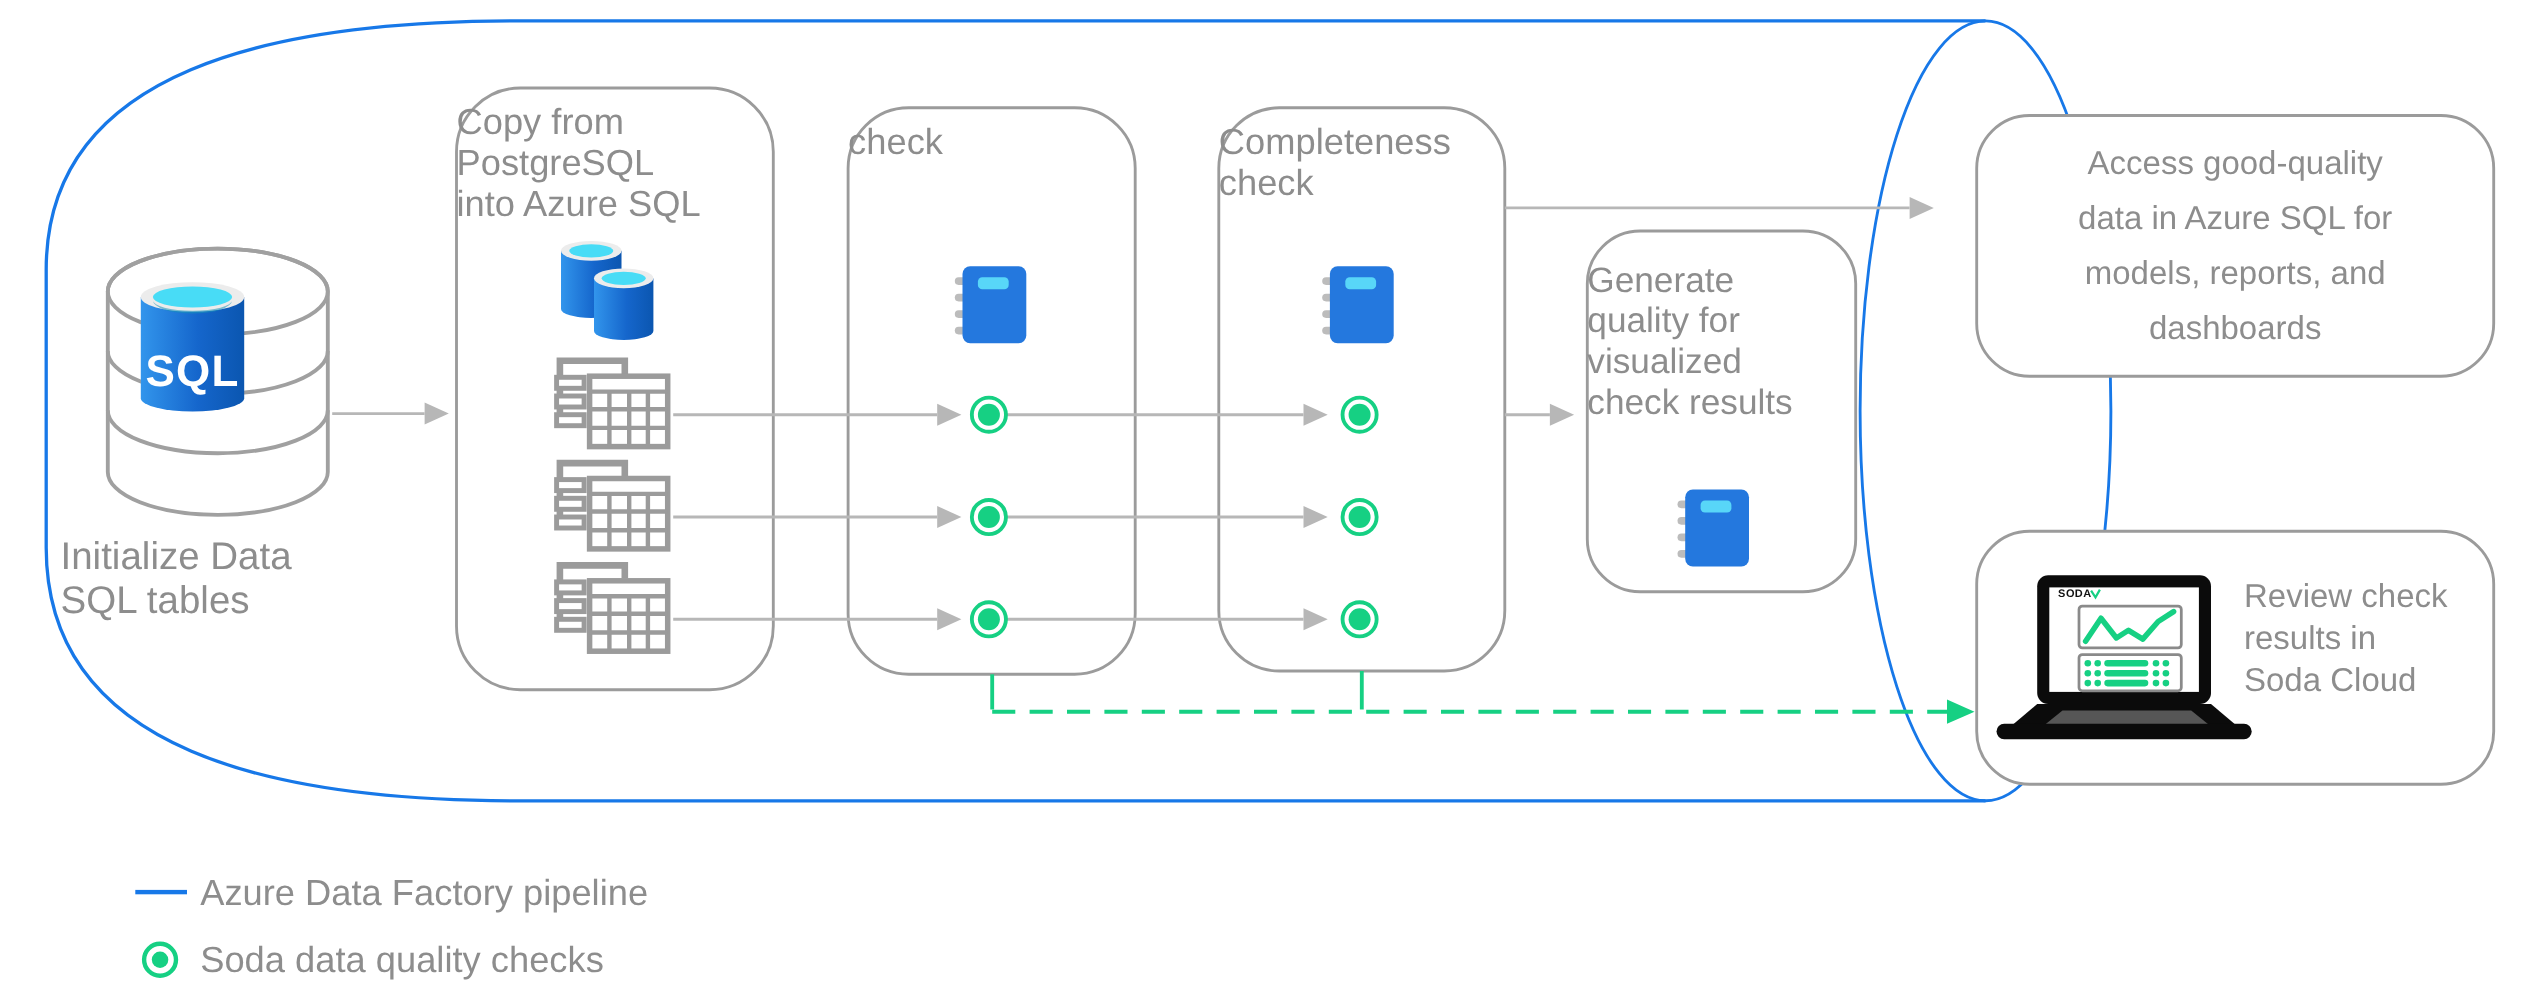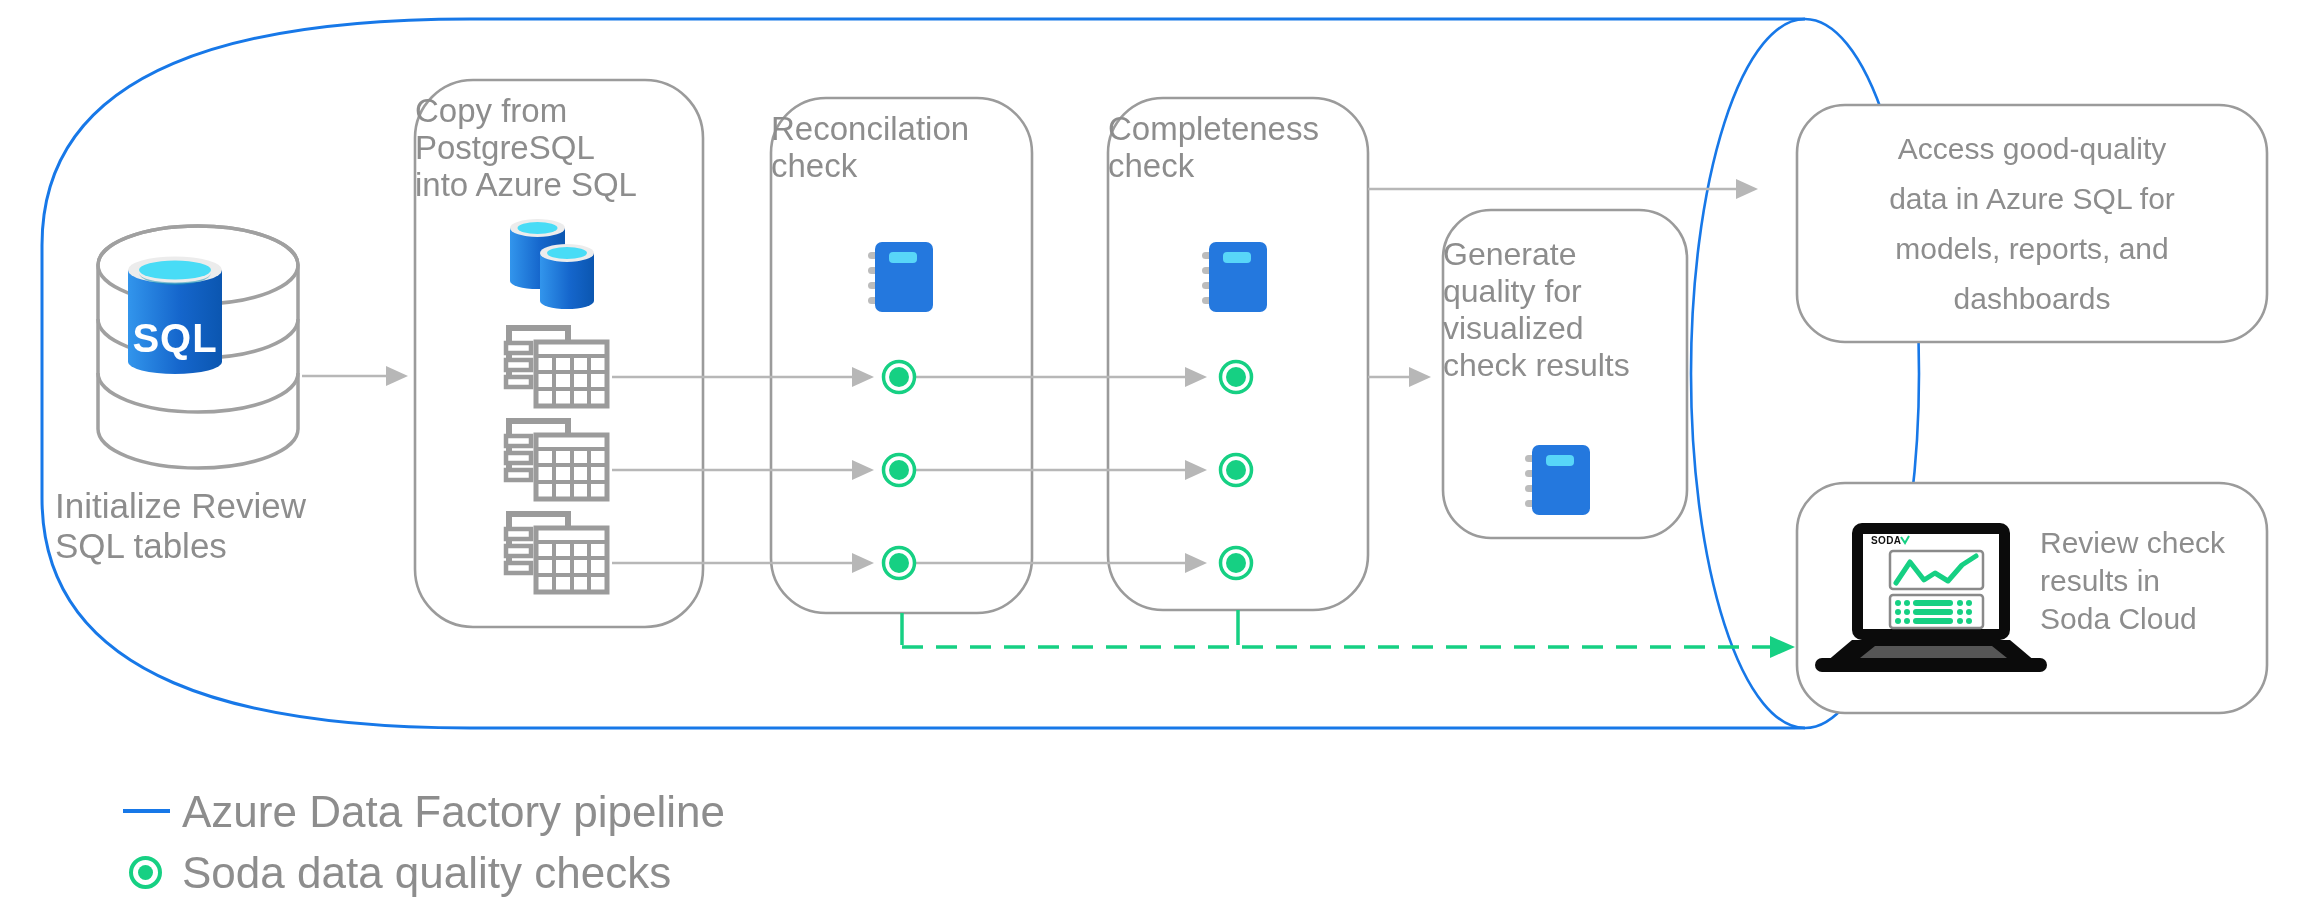--- a/index.html
+++ b/index.html
@@ -63,21 +63,21 @@
     position:absolute;left:1871px;top:535px;color:#111;font-size:10px;
     font-weight:800;letter-spacing:0.4px;
   }
   .access-box-text{
     position:absolute;left:1797px;top:105px;width:470px;height:237px;
     display:flex;flex-direction:column;align-items:center;justify-content:center;
   }
   .legend-line{position:absolute;left:123px;top:809px;width:47px;height:4px;background:var(--pipeline-blue);}
   .legend-dot{position:absolute;left:129px;top:856px;width:33px;height:33px;border:4px solid var(--soda-green);border-radius:50%;box-sizing:border-box;}
   .legend-dot-inner{position:absolute;left:5px;top:5px;width:15px;height:15px;border-radius:50%;background:var(--soda-green);}
-  .legend-label{position:absolute;left:182px;color:var(--text-gray);font-size:44px;}
+  .legend-label{position:absolute;left:182px;color:var(--text-gray);font-size:33px;}
 </style>
 </head>
 <body>
 
 <div id="canvas">
 
   <svg width="2304" height="908" viewBox="0 0 2304 908">
     <defs>
       <linearGradient id="dbGrad" x1="0" y1="0" x2="1" y2="0">
         <stop offset="0" stop-color="#3295ec"></stop>
@@ -256,32 +256,31 @@
         <rect class="panel-green" x="1913" y="618" width="40" height="6" rx="3"></rect>
         <circle class="panel-green" cx="1960" cy="621" r="3"></circle>
           <circle class="panel-green" cx="1969" cy="621" r="3"></circle>
       </g>
     </g>
   </svg>
 
   <div class="sql-label">SQL</div>
 
   <div class="txt t35 center" style="left:55px;top:486px;width:290px;">
-    <div>Initialize Review</div>
+    <div>Initialize Data</div>
     <div>SQL tables</div>
   </div>
 
   <div class="txt t33 center" style="left:415px;top:92px;width:288px;">
     <div>Copy from</div>
     <div>PostgreSQL</div>
     <div>into Azure SQL</div>
   </div>
 
   <div class="txt t33 center" style="left:771px;top:110px;width:261px;">
-    <div>Reconcilation</div>
     <div>check</div>
   </div>
 
   <div class="txt t33 center" style="left:1108px;top:110px;width:260px;">
     <div>Completeness</div>
     <div>check</div>
   </div>
 
   <div class="txt t32 center" style="left:1443px;top:236px;width:192px;">
     <div>Generate</div>

